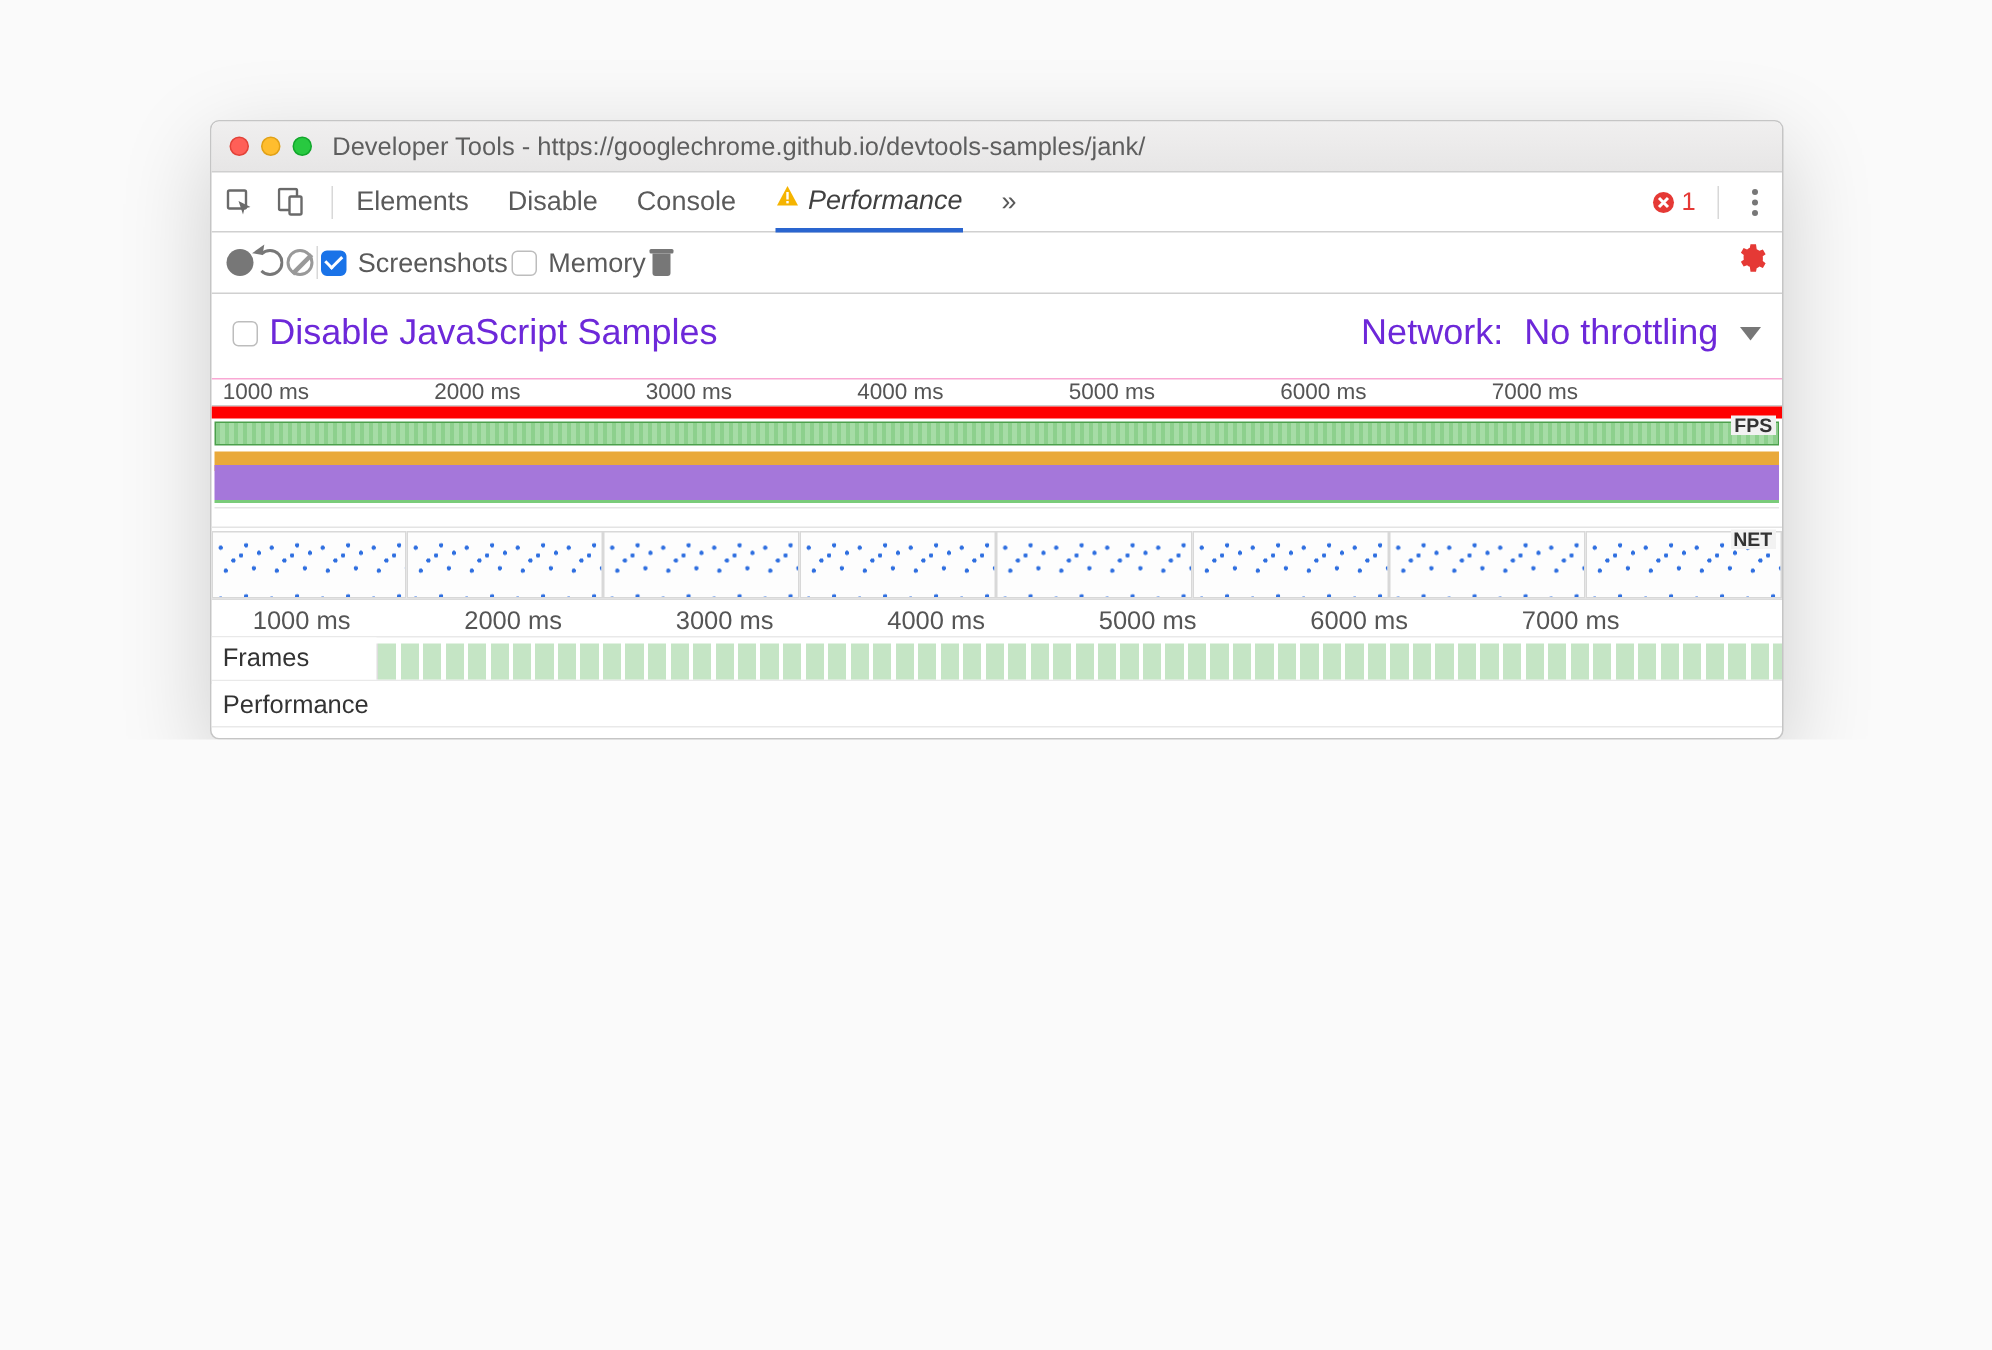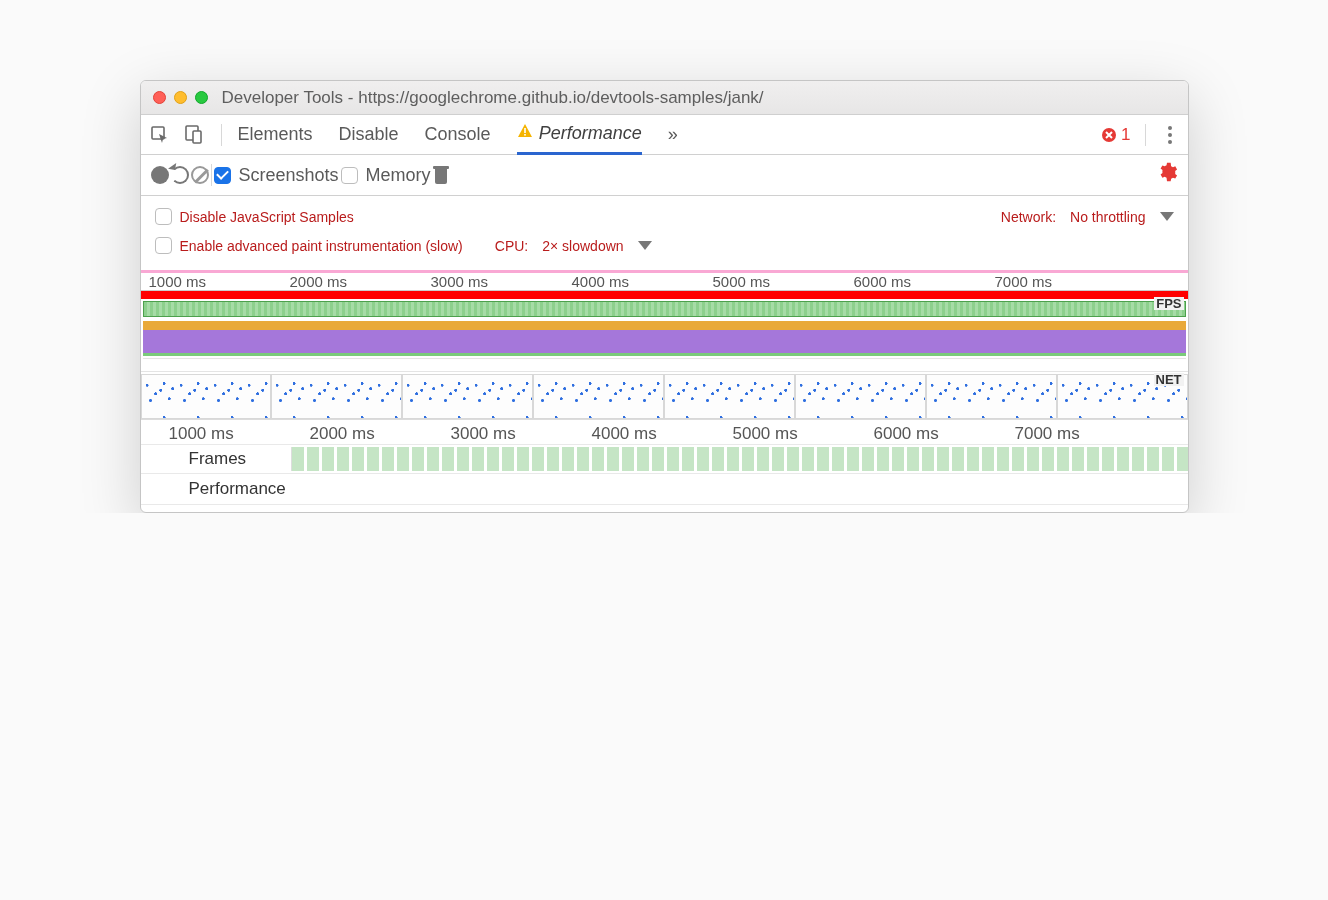--- a/index.html
+++ b/index.html
@@ -70,21 +70,21 @@
   .toolbar .sep{width:1px;height:22px;background:#d8d8d8;}
   .chk{width:17px;height:17px;border-radius:4px;border:1px solid #bdbdbd;display:inline-flex;align-items:center;justify-content:center;background:#fff;}
   .chk.checked{background:#1a73e8;border-color:#1a73e8;}
   .chk.checked::after{content:"";width:9px;height:5px;border:2px solid #fff;border-top:none;border-right:none;transform:rotate(-45deg);margin-top:-3px;}
   .lbl-pair{display:flex;align-items:center;gap:8px;}
   .trash{width:16px;height:18px;position:relative;}
   .trash::before{content:"";position:absolute;top:3px;left:2px;right:2px;bottom:0;background:#777;border-radius:0 0 2px 2px;}
   .trash::after{content:"";position:absolute;top:0;left:0;right:0;height:3px;background:#777;border-radius:1px;}
   .gear{margin-left:auto;color:#e53935;font-size:22px;}
   
-  .settings { padding:6px 14px 10px; border-bottom:3px solid #f9a8d4; color:#b91c1c; font-size:14px;}
+  .settings { padding:6px 14px 10px; border-bottom:1px solid #f9a8d4; color:#6d28d9; font-size:24px;}
   .srow{display:flex;align-items:center;gap:10px;padding:6px 0;}
   .dd{margin-left:auto;display:flex;align-items:center;gap:14px;text-align:center;}
   .dd .caret{width:0;height:0;border-left:7px solid transparent;border-right:7px solid transparent;border-top:9px solid #777;}
   
   .overview { position:relative; }
   .ruler{display:flex;border-bottom:1px solid #ccc;font-size:15px;color:#555;padding-left:8px;}
   .ruler span{flex:0 0 141px;}
   .redbar{height:8px;background:#fff;display:flex;}
   .redbar .slice{flex:1;background:#f00;}
   .lane-labels .ll{position:absolute;right:4px;font:700 13px/1 sans-serif;color:#333;background:#f2f2f2;padding:0 2px;}
@@ -101,21 +101,21 @@
     radial-gradient(circle at 80% 70%, #2f6fe0 1.3px, transparent 1.6px),
     radial-gradient(circle at 25% 75%, #2f6fe0 1.3px, transparent 1.6px),
     radial-gradient(circle at 55% 45%, #2f6fe0 1.3px, transparent 1.6px),
     radial-gradient(circle at 90% 40%, #2f6fe0 1.3px, transparent 1.6px),
     #fdfdfd;
     background-size: 34px 34px;
   }
   
   .ruler2{display:flex;font-size:17px;color:#555;padding:4px 0 0 28px;border-top:1px solid #dcdcdc;}
   .ruler2 span{flex:0 0 141px;}
-  .track{display:flex;align-items:center;border-top:1px solid #e9e9e9;font-size:17px;color:#333;padding-left:40px;}
+  .track{display:flex;align-items:flex-end;border-top:1px solid #e9e9e9;font-size:17px;color:#333;}
   .track .tname{width:110px;padding:4px 8px;background:#fff;}
   .frames-strip{flex:1;height:24px;background:repeating-linear-gradient(90deg,#c5e5c5 0 12px,#fff 12px 15px);border-left:1px solid #ddd;}
   .interactions-strip{flex:1;height:30px;}
   
   .btabs{display:flex;gap:18px;padding:8px 12px;border-top:1px solid #d0d0d0;background:#f3f3f3;font-size:18px;color:#6a6a6a;}
   .btab{padding:4px 10px;}
   .btab.active{background:#fff;border:1px solid #cfcfcf;border-bottom-color:#fff;color:#333;border-radius:3px 3px 0 0;}
   .rel { position:relative; }
 </style>
 </head>
@@ -213,31 +213,20 @@
       <div class="lbl-pair">
         <span class="chk"></span>
         <span>Disable JavaScript Samples</span>
       </div>
       <div class="dd">
         <span>Network:</span>
         <span>No throttling</span>
         <span class="caret"></span>
       </div>
     </div>
-    <div class="srow">
-      <div class="lbl-pair">
-        <span class="chk"></span>
-        <span>Enable advanced paint instrumentation (slow)</span>
-      </div>
-      <div class="dd" style="margin-left:22px">
-        <span>CPU:</span>
-        <span>2× slowdown</span>
-        <span class="caret"></span>
-      </div>
-    </div>
   </div>
 
   <div class="overview rel">
     <div class="ruler">
       <span>1000 ms</span>
       <span>2000 ms</span>
       <span>3000 ms</span>
       <span>4000 ms</span>
       <span>5000 ms</span>
       <span>6000 ms</span>

